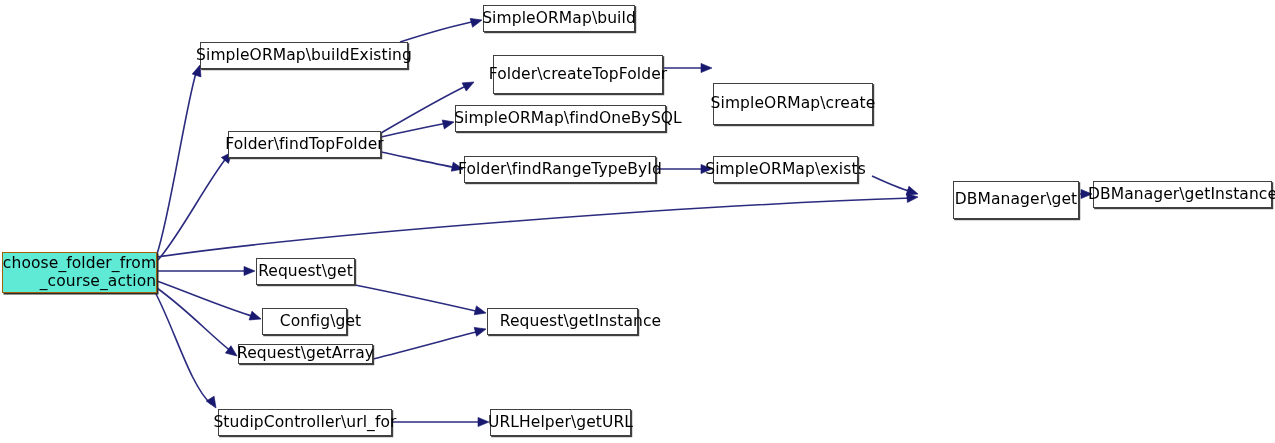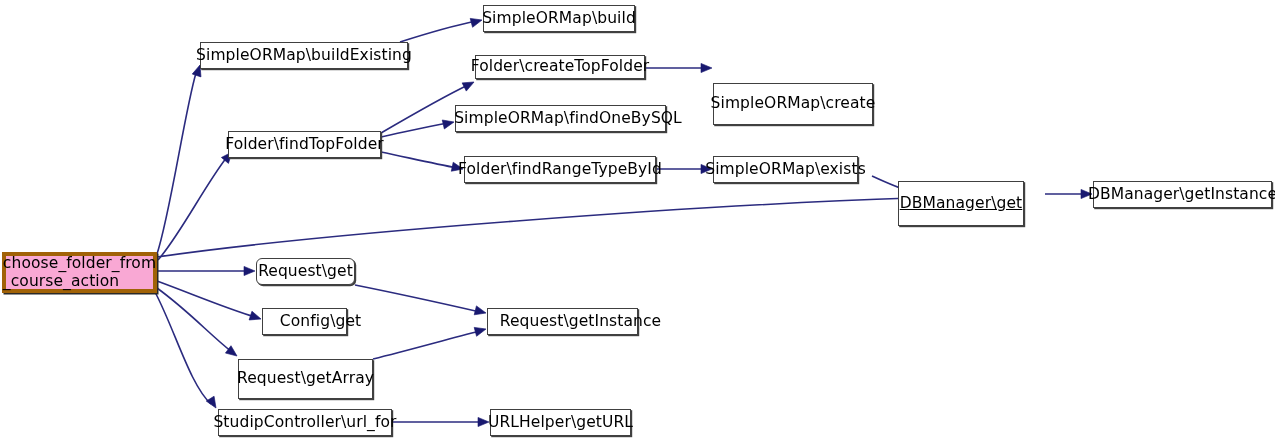--- a/index.html
+++ b/index.html
@@ -34,30 +34,30 @@
   }
   .gnode {
     position: absolute;
     box-sizing: border-box;
     border: 1px solid #404040;
     background: #ffffff;
     color: #000000;
     display: flex;
     align-items: center;
     justify-content: center;
-    text-align: left;
+    text-align: right;
     font-size: 15.5px;
     line-height: 1.12;
     letter-spacing: 0.1px;
     white-space: pre-line;
     box-shadow: 1.2px 1.2px 0 0 #404040;
   }
   .gnode.root {
-    background: #f9a8d4;
-    border: 4px solid #a16207;
+    background: #5eead4;
+    border: 1px solid #a16207;
     font-size: 15.5px;
     box-shadow: 1.5px 1.5px 0 0 #2a2a2a;
   }
 </style>
 </head>
 <body>
 
 <div id="graph-root">
   <svg id="graph-svg" viewBox="0 0 1275 443" xmlns="http://www.w3.org/2000/svg">
       <path d="M 157,254 C 170,215 185,110 196,73" class="edge-path"></path>
@@ -95,28 +95,28 @@
       <path d="M 373,359 C 410,350 448,339 480,331" class="edge-path"></path>
       <polygon points="0,0 -11,-4.6 -11,4.6" class="edge-head" transform="translate(486,329) rotate(-15)"></polygon>
       <path d="M 392,422 L 483,422" class="edge-path"></path>
       <polygon points="0,0 -11,-4.6 -11,4.6" class="edge-head" transform="translate(489,422) rotate(0)"></polygon>
     </svg>
   <div id="node-layer">
       <div class="gnode root" style="left: 2px; top: 252px; width: 155px; height: 41px;"><span>choose_folder_from
 _course_action</span></div>
       <div class="gnode" style="left: 200px; top: 42px; width: 208px; height: 27px;"><span>SimpleORMap\buildExisting</span></div>
       <div class="gnode" style="left: 483px; top: 5px; width: 152px; height: 27px;"><span>SimpleORMap\build</span></div>
-      <div class="gnode" style="left: 475px; top: 55px; width: 170px; height: 24px;"><span>Folder\createTopFolder</span></div>
+      <div class="gnode" style="left: 493px; top: 55px; width: 170px; height: 39px;"><span>Folder\createTopFolder</span></div>
       <div class="gnode" style="left: 713px; top: 55px; width: 160px; height: 42px; margin-top: 28px;"><span>SimpleORMap\create</span></div>
       <div class="gnode" style="left: 455px; top: 105px; width: 211px; height: 27px; padding-left: 15px;"><span>SimpleORMap\findOneBySQL</span></div>
       <div class="gnode" style="left: 228px; top: 131px; width: 153px; height: 27px;"><span>Folder\findTopFolder</span></div>
       <div class="gnode" style="left: 464px; top: 156px; width: 192px; height: 27px;"><span>Folder\findRangeTypeById</span></div>
       <div class="gnode" style="left: 713px; top: 156px; width: 145px; height: 27px;"><span>SimpleORMap\exists</span></div>
-      <div class="gnode" style="left: 898px; top: 181px; width: 126px; height: 45px; text-decoration: underline;"><span>DBManager\get</span></div>
+      <div class="gnode" style="left: 953px; top: 181px; width: 126px; height: 38px;"><span>DBManager\get</span></div>
       <div class="gnode" style="left: 1093px; top: 181px; width: 179px; height: 27px;"><span>DBManager\getInstance</span></div>
-      <div class="gnode" style="left: 256px; top: 258px; width: 99px; height: 27px; border-radius: 6px;"><span>Request\get</span></div>
+      <div class="gnode" style="left: 256px; top: 258px; width: 99px; height: 27px;"><span>Request\get</span></div>
       <div class="gnode" style="left: 262px; top: 308px; width: 85px; height: 27px; padding-left: 32px;"><span>Config\get</span></div>
       <div class="gnode" style="left: 487px; top: 308px; width: 151px; height: 27px; padding-left: 36px;"><span>Request\getInstance</span></div>
-      <div class="gnode" style="left: 238px; top: 359px; width: 135px; height: 40px;"><span>Request\getArray</span></div>
+      <div class="gnode" style="left: 238px; top: 344px; width: 135px; height: 20px;"><span>Request\getArray</span></div>
       <div class="gnode" style="left: 218px; top: 409px; width: 174px; height: 27px;"><span>StudipController\url_for</span></div>
       <div class="gnode" style="left: 490px; top: 409px; width: 141px; height: 27px;"><span>URLHelper\getURL</span></div>
     </div>
 </div>
 
 </body></html>

